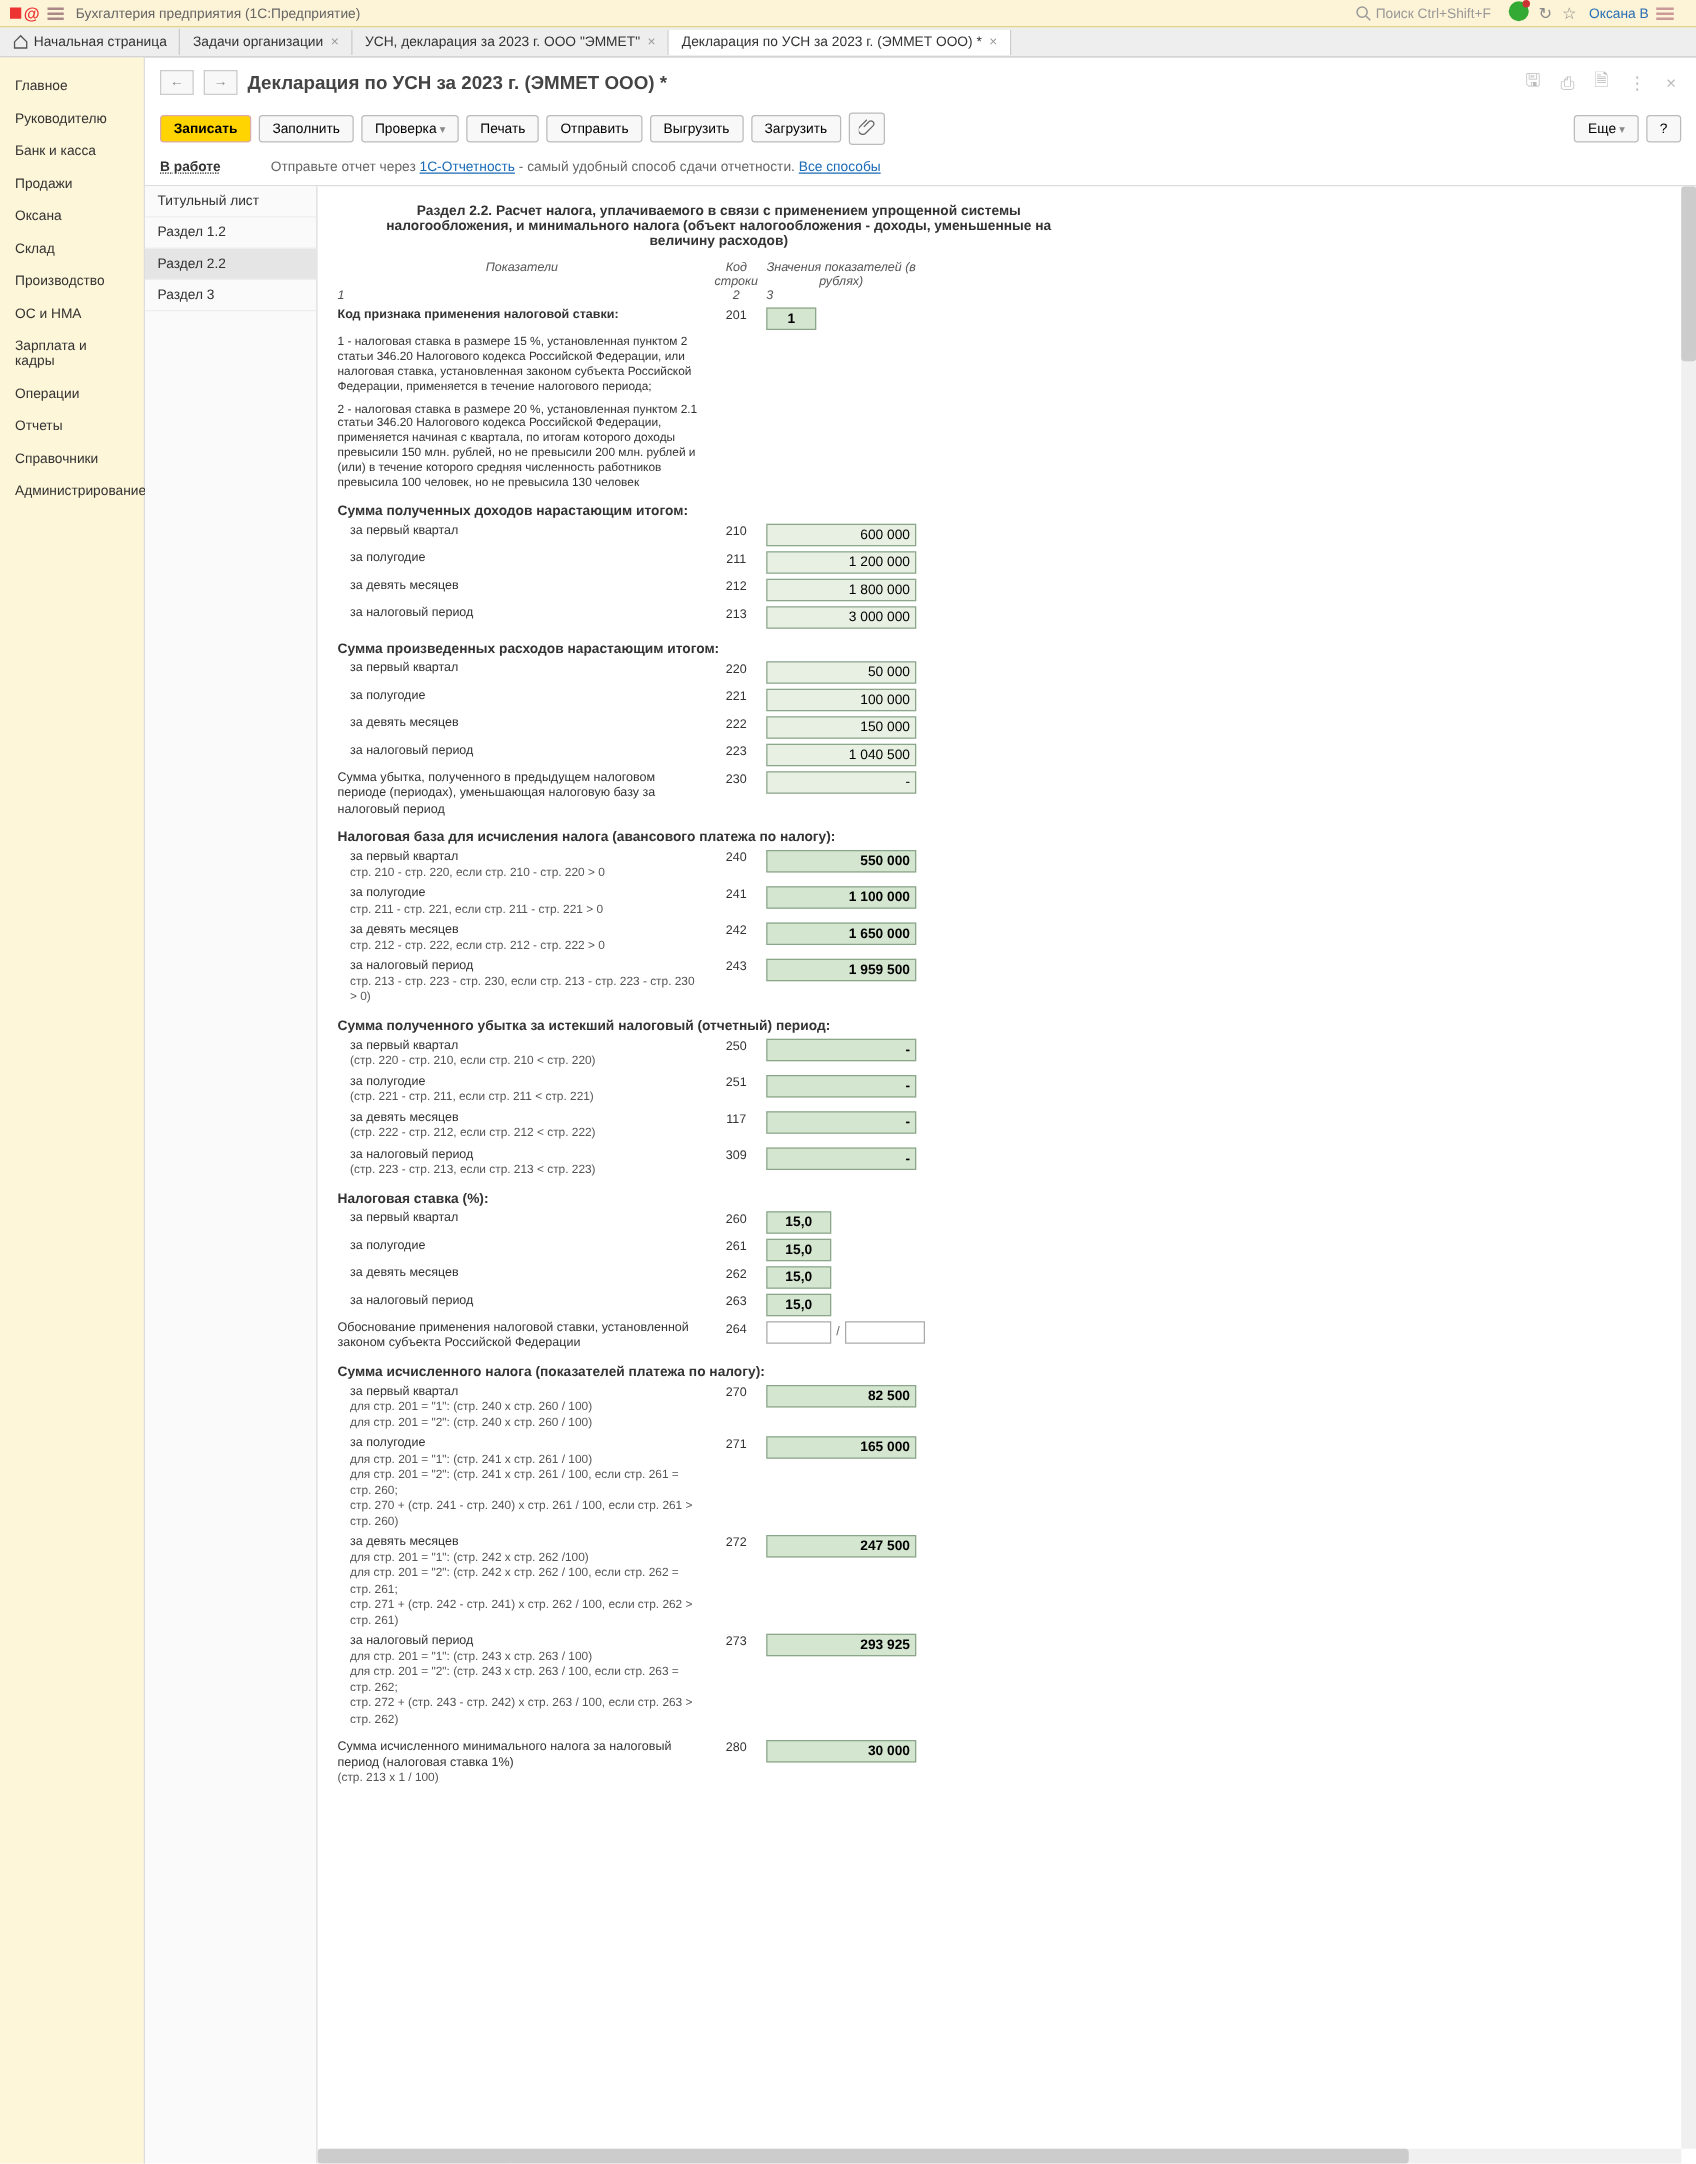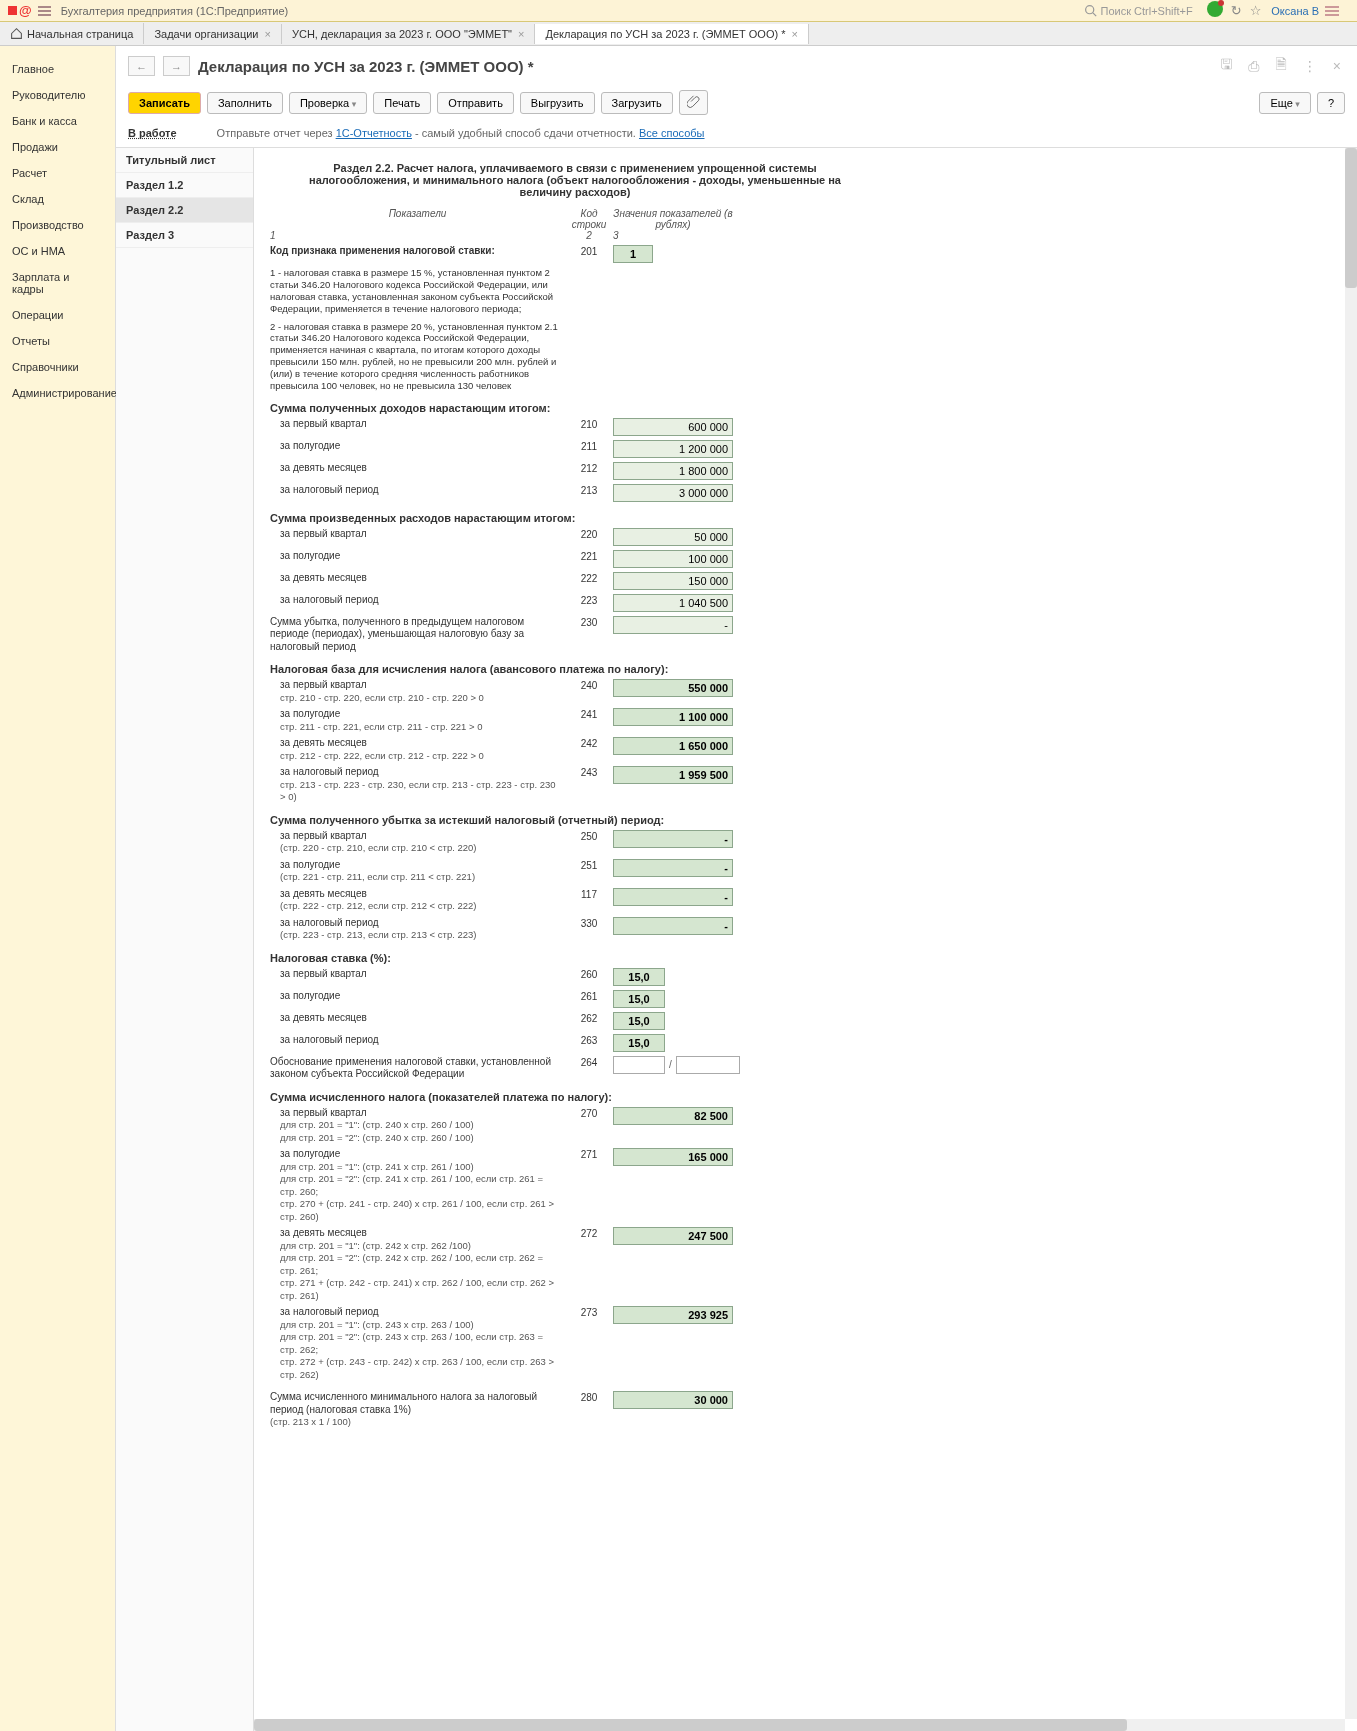--- a/index.html
+++ b/index.html
@@ -43,21 +43,21 @@
   .attach-icon { border: 1px solid #bbb; padding: 4px 7px; cursor: pointer; background: #f8f8f8; border-radius: 3px; }
   .toolbar-spacer { flex: 1; }
   
   .status-row { padding: 4px 12px 8px; display: flex; align-items: center; font-size: 11px; }
   .status-link { color: #333; text-decoration: underline dotted; font-weight: bold; margin-right: 40px; }
   .status-text { color: #666; }
   .status-text a { color: #1a6bb7; text-decoration: underline; }
   
   .body-split { display: flex; flex: 1; overflow: hidden; border-top: 1px solid #ddd; }
   .section-nav { width: 138px; background: #fafafa; border-right: 1px solid #ddd; }
-  .section-item { padding: 6px 10px; cursor: pointer; font-size: 11px; border-bottom: 1px solid #eee; font-weight: bold; }
+  .section-item { padding: 6px 10px; cursor: pointer; font-size: 11px; border-bottom: 1px solid #eee; }
   .section-item.active { background: #e5e5e5; }
   
   .form-area { flex: 1; overflow: auto; padding: 10px 16px; position: relative; }
   .scrollbar-v { position: absolute; right: 0; top: 0; bottom: 12px; width: 12px; background: #f0f0f0; }
   .scrollbar-v-thumb { position: absolute; top: 0; width: 100%; height: 140px; background: #ccc; border-radius: 3px; }
   .scrollbar-h { position: absolute; bottom: 0; left: 0; right: 12px; height: 12px; background: #f0f0f0; }
   .scrollbar-h-thumb { position: absolute; left: 0; height: 100%; width: 80%; background: #ccc; border-radius: 3px; }
   
   .section-title { text-align: center; font-weight: bold; font-size: 11px; padding: 4px 20px; max-width: 610px; }
   .col-headers { display: flex; font-style: italic; font-size: 10px; color: #555; margin-top: 6px; }
@@ -139,21 +139,21 @@
   </div>
 </div>
 
 <div class="main">
 
   <div class="sidebar">
     <div class="sidebar-item">Главное</div>
     <div class="sidebar-item">Руководителю</div>
     <div class="sidebar-item">Банк и касса</div>
     <div class="sidebar-item">Продажи</div>
-    <div class="sidebar-item">Расчет</div>
+    <div class="sidebar-item">Оксана</div>
     <div class="sidebar-item">Склад</div>
     <div class="sidebar-item">Производство</div>
     <div class="sidebar-item">ОС и НМА</div>
     <div class="sidebar-item">Зарплата и кадры</div>
     <div class="sidebar-item">Операции</div>
     <div class="sidebar-item">Отчеты</div>
     <div class="sidebar-item">Справочники</div>
     <div class="sidebar-item">Администрирование</div>
   </div>
 
@@ -307,21 +307,21 @@
             <div class="row-code">251</div>
             <div class="row-input"><input value="-" style=""></div>
           </div>
         <div class="row">
             <div class="row-label indent"><span>за девять месяцев</span><br><span class="row-sub">(стр. 222 - стр. 212, если стр. 212 &lt; стр. 222)</span></div>
             <div class="row-code">117</div>
             <div class="row-input"><input value="-" style=""></div>
           </div>
         <div class="row">
             <div class="row-label indent"><span>за налоговый период</span><br><span class="row-sub">(стр. 223 - стр. 213, если стр. 213 &lt; стр. 223)</span></div>
-            <div class="row-code">330</div>
+            <div class="row-code">309</div>
             <div class="row-input"><input value="-" style=""></div>
           </div>
 
         <div class="group-title">Налоговая ставка (%):</div>
         <div class="row">
             <div class="row-label indent">за первый квартал</div>
             <div class="row-code">260</div>
             <div class="row-input"><input class="small" value="15,0" style=""></div>
           </div>
         <div class="row">

